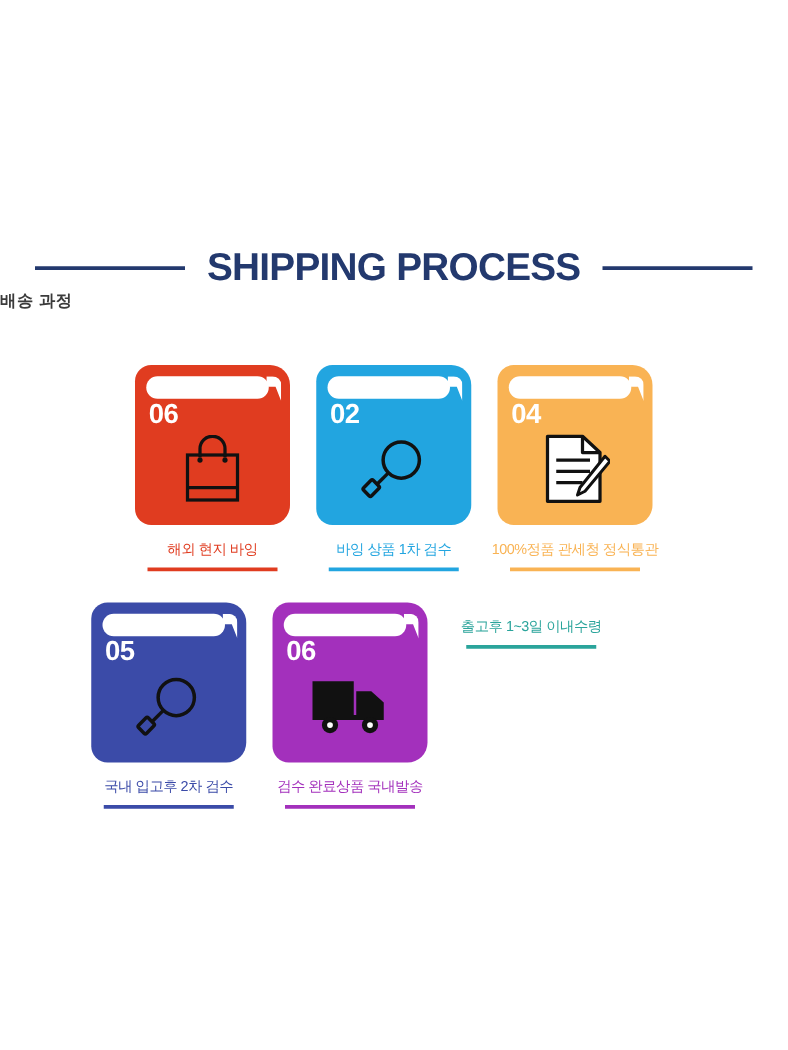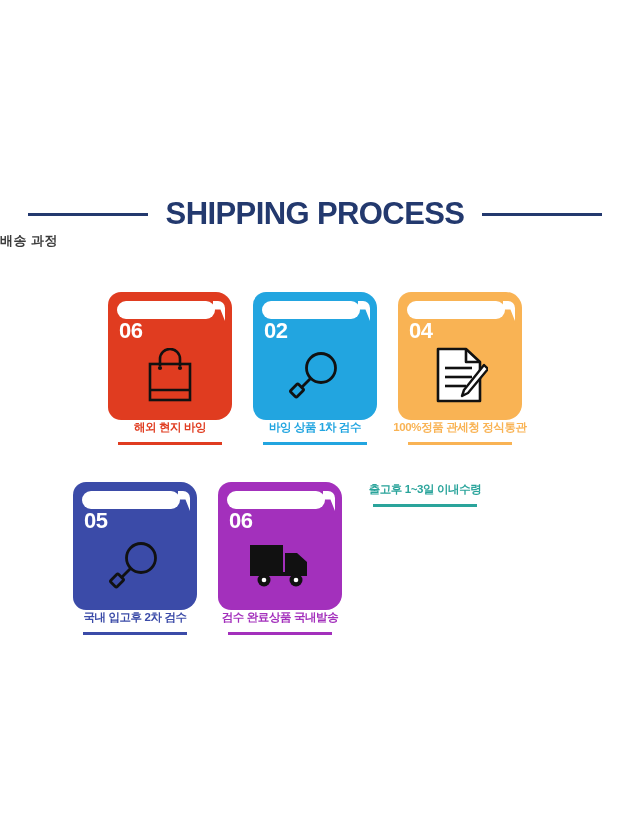--- a/index.html
+++ b/index.html
@@ -119,22 +119,23 @@
     right: 0;
     bottom: 12px;
     top: 50px;
     display: flex;
     align-items: center;
     justify-content: center;
   }
   .book-icon svg { display: block; }
 
   .card-label {
+    margin-top: 12px;
     font-size: 11.5px;
-    font-weight: bold;
+    font-weight: normal;
     letter-spacing: -0.4px;
     text-align: right;
     white-space: nowrap;
   }
   .card-underline {
     margin-top: 7px;
     width: 104px;
     height: 3px;
   }
 </style>

